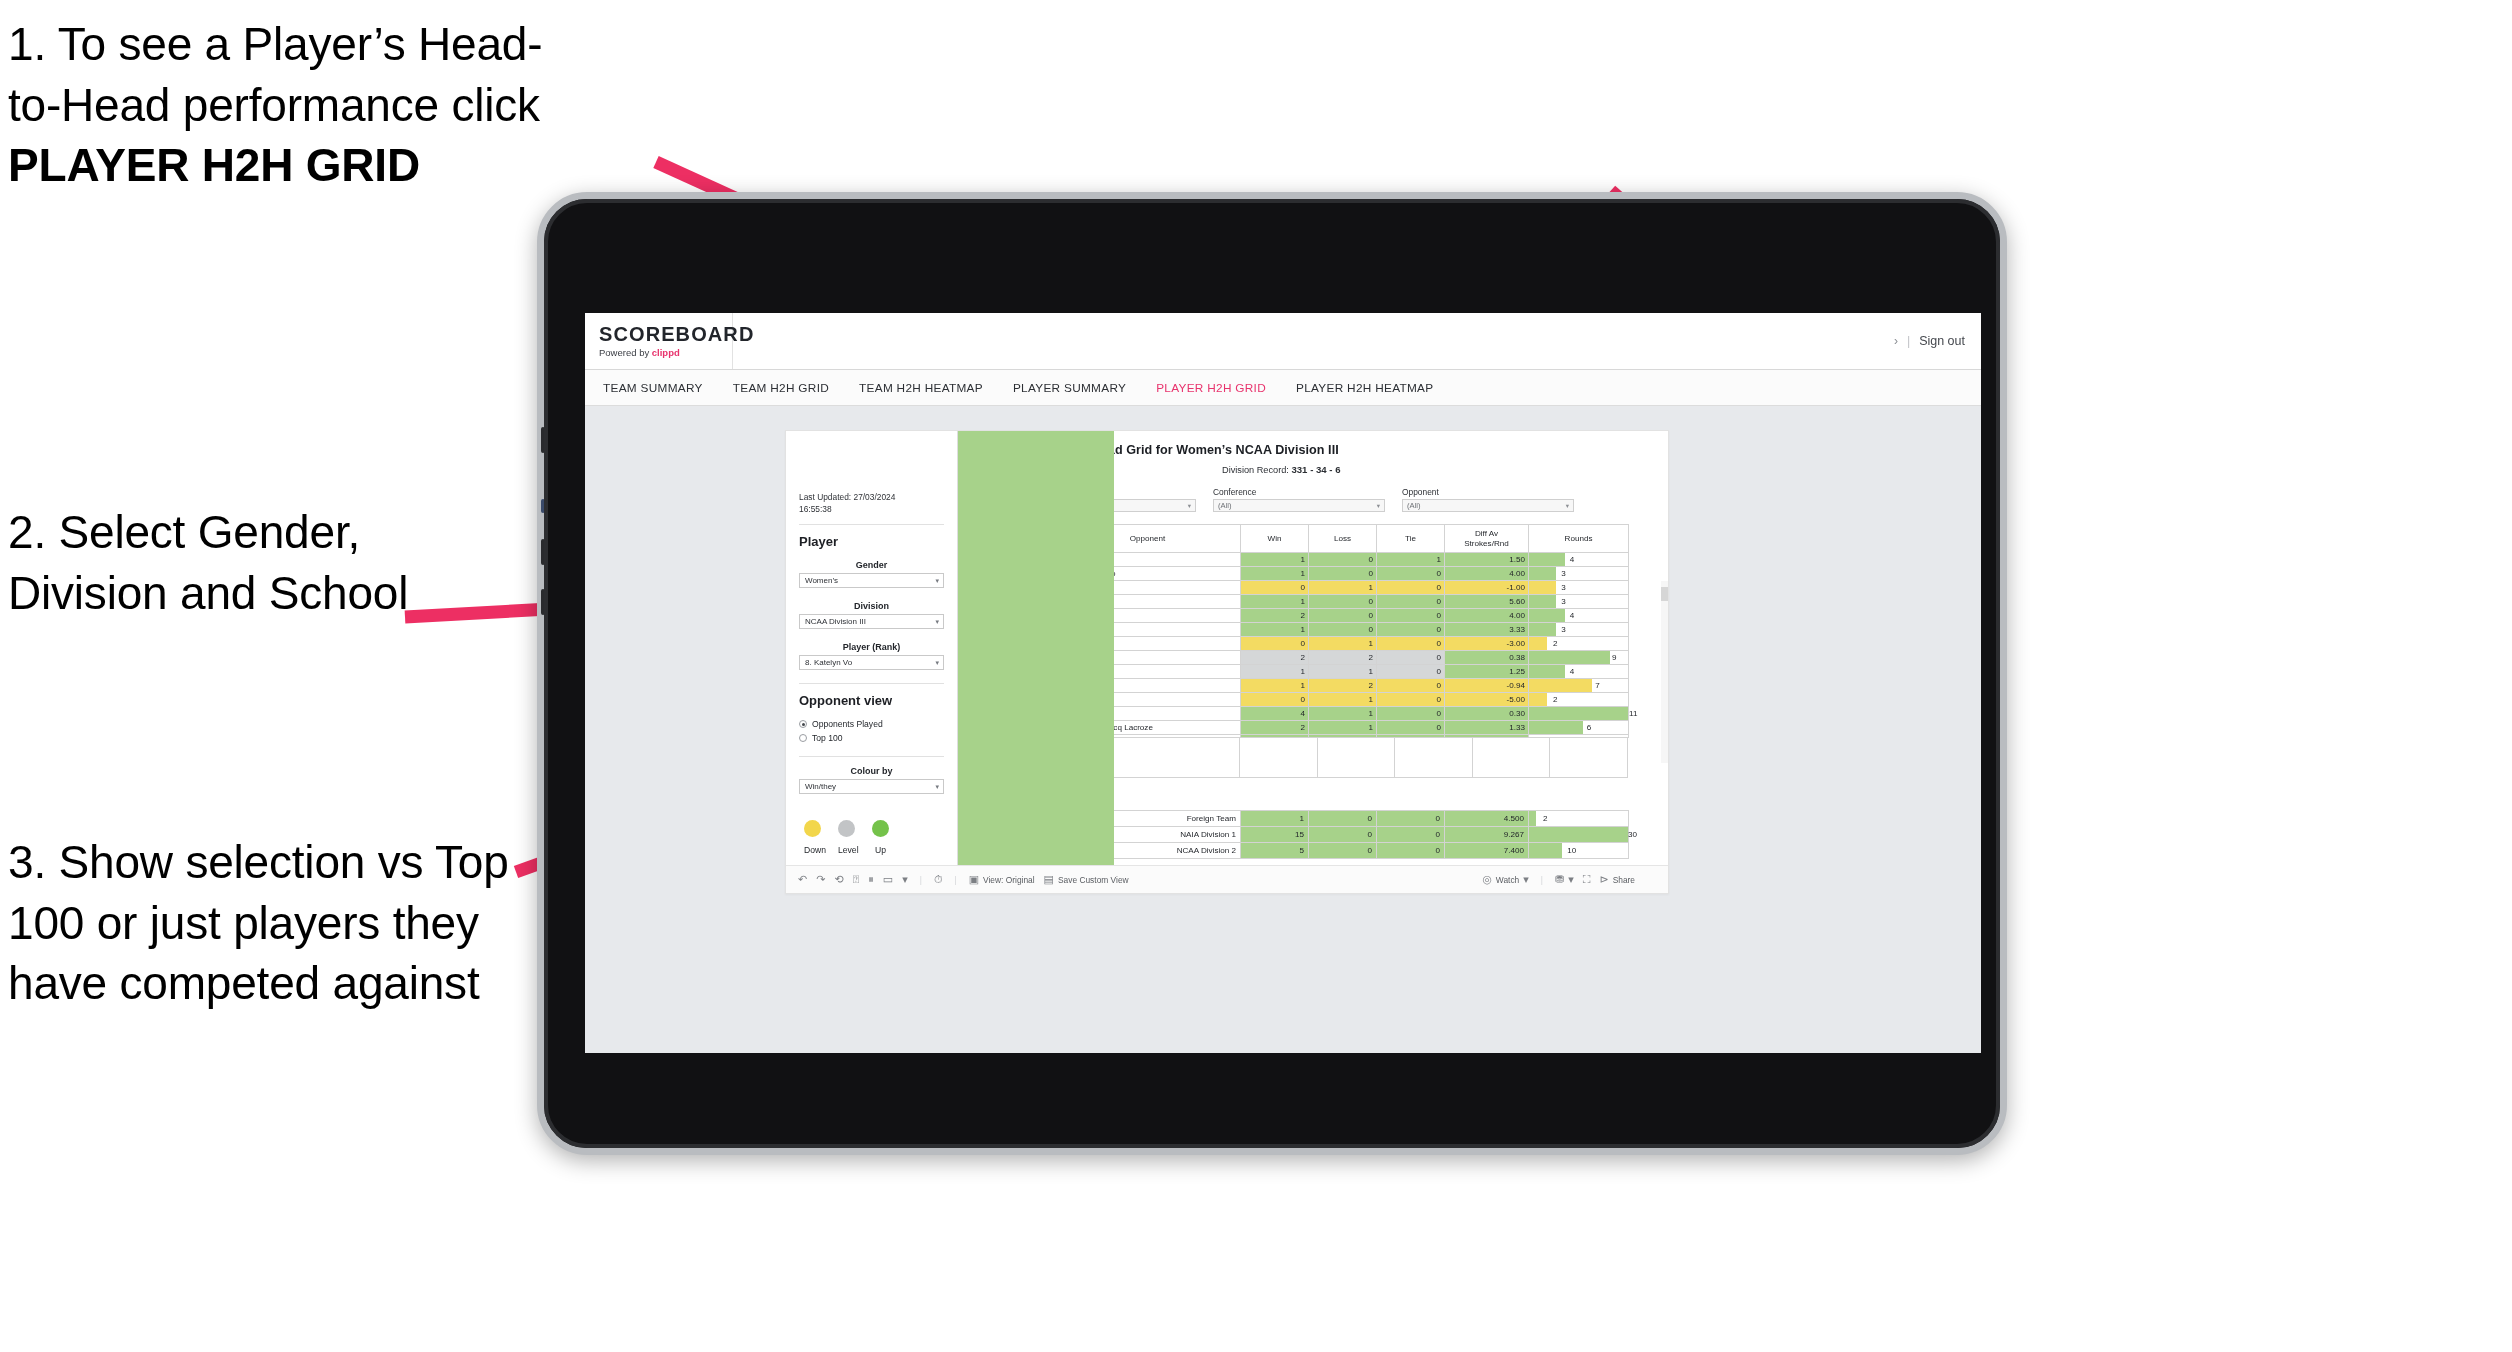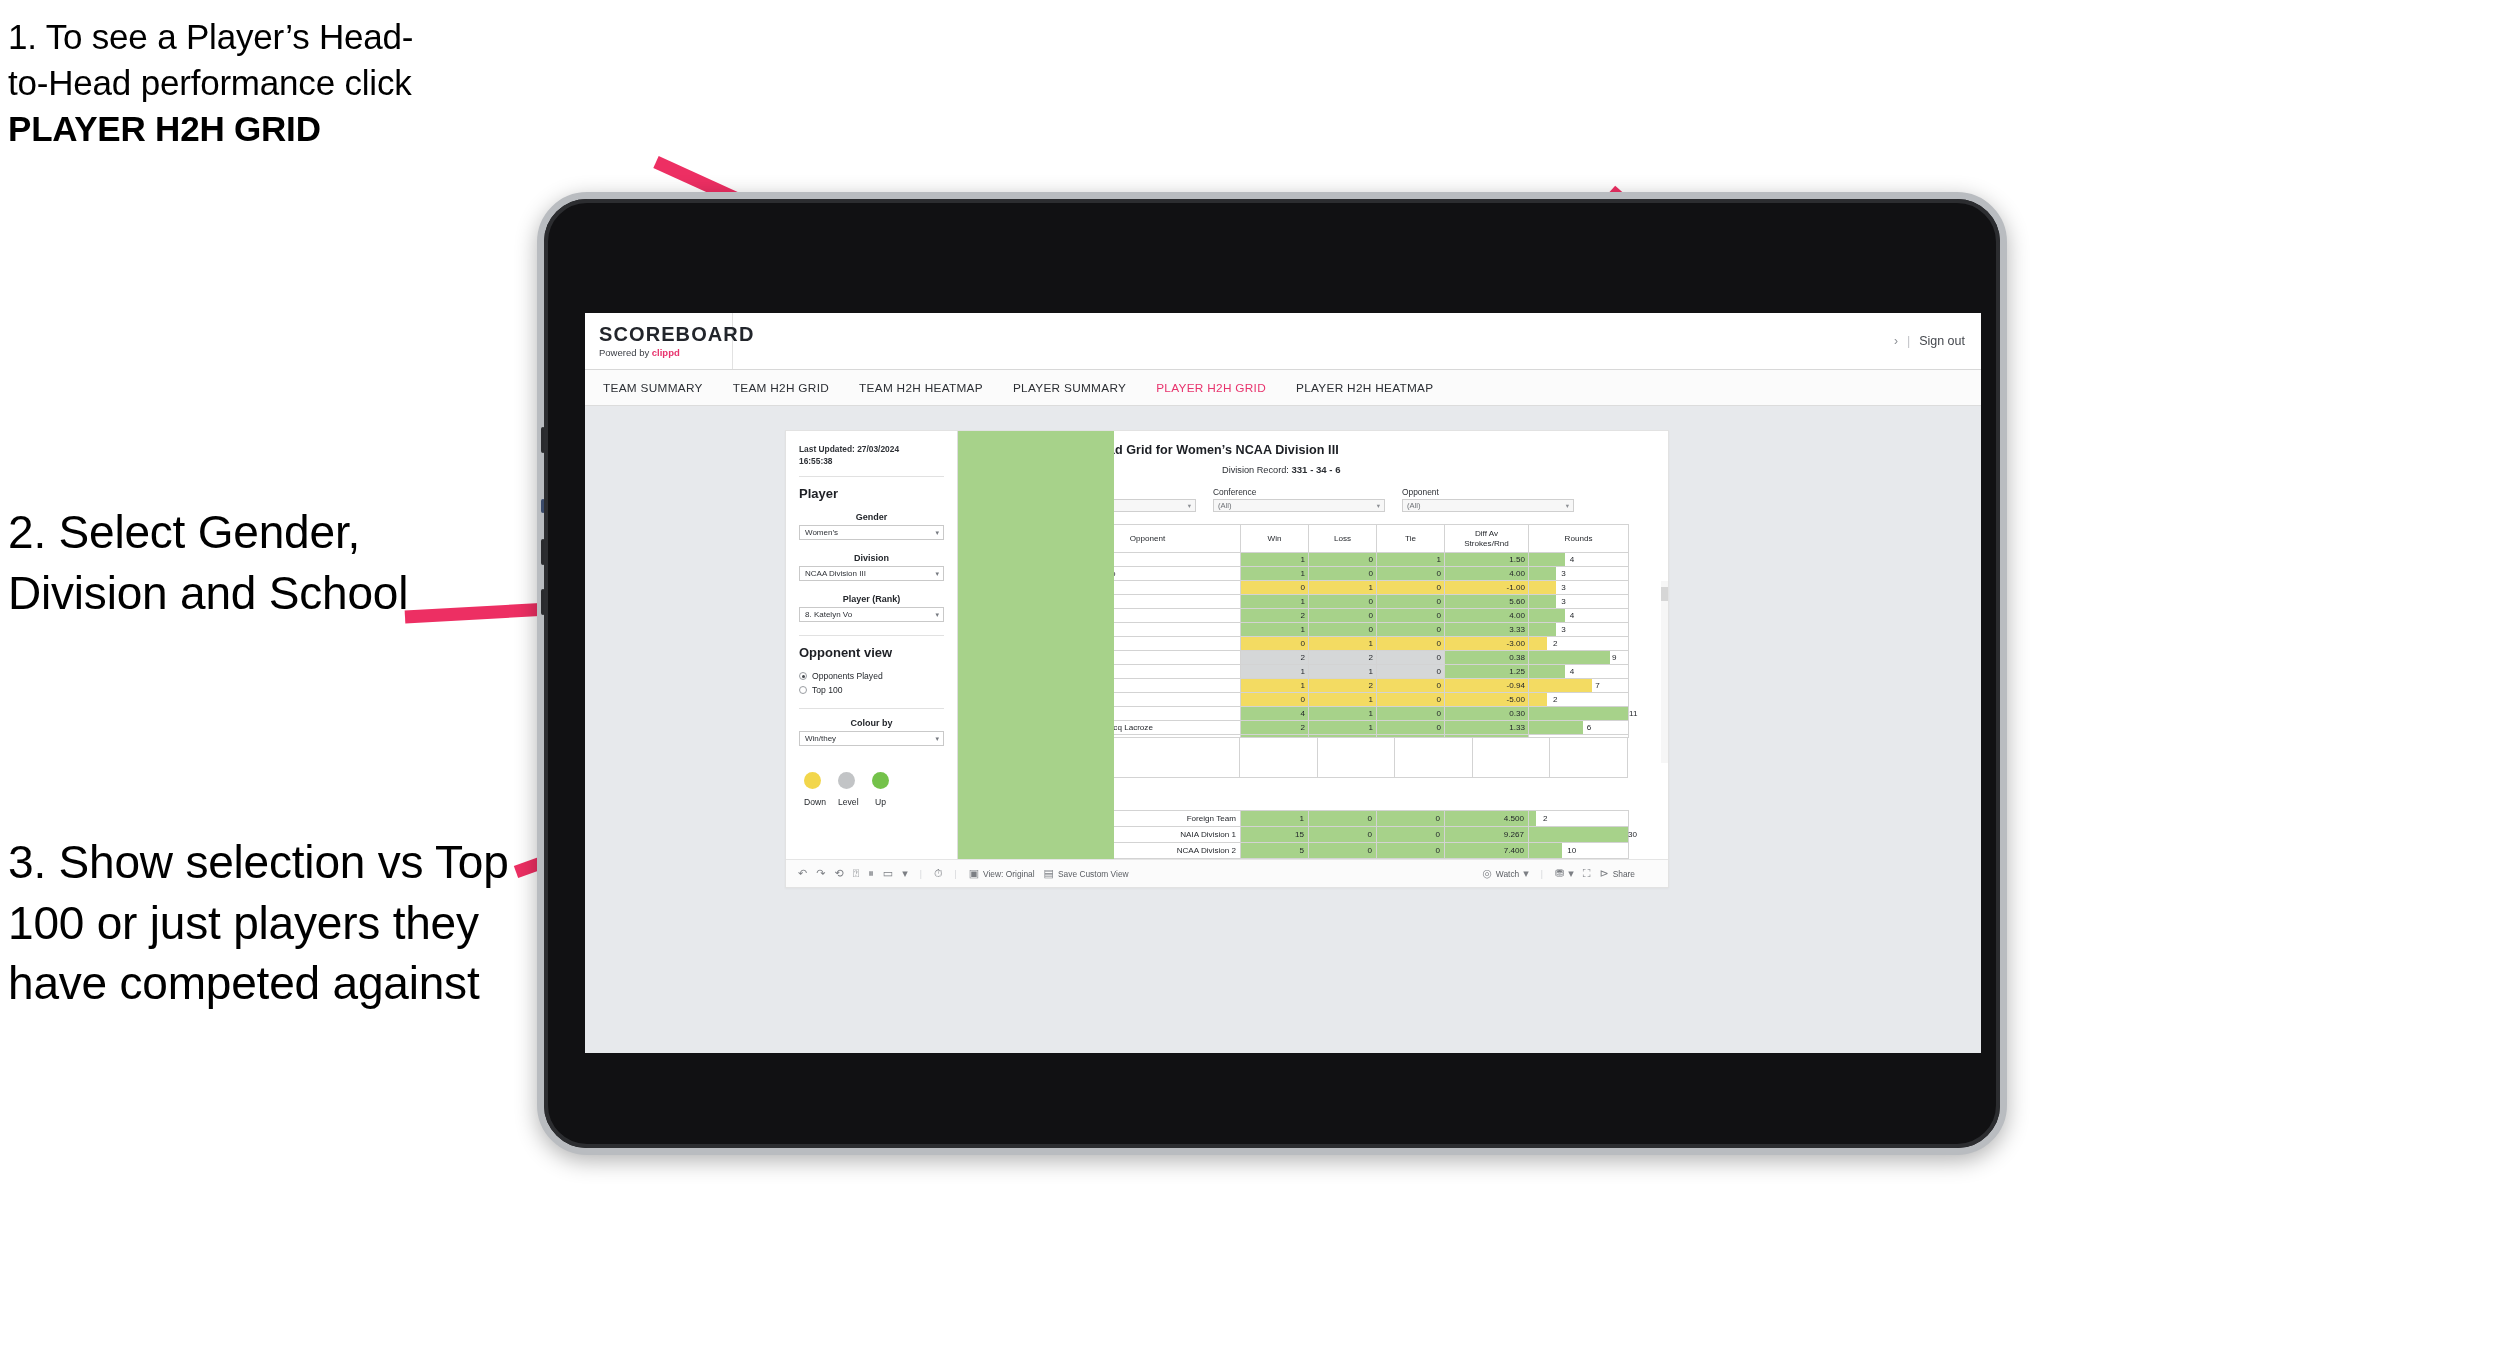--- a/index.html
+++ b/index.html
@@ -13,21 +13,21 @@
 
   
   .annot {
     position: absolute;
     color: #000000;
     font-family: "Liberation Sans", sans-serif;
     font-weight: 400;
     line-height: 1.32;
     letter-spacing: -0.2px;
   }
-  #annot-1 { left: 8px;  top: 14px;  width: 740px; font-size: 35px; }
+  #annot-1 { left: 8px;  top: 14px;  width: 740px; font-size: 46px; }
   #annot-1 .bold { font-weight: 700; }
   #annot-2 { left: 8px;  top: 502px; width: 520px; font-size: 46px; }
   #annot-3 { left: 8px;  top: 832px; width: 540px; font-size: 46px; }
   #annot-4 { left: 1306px; top: 22px; width: 800px; font-size: 46px; }
 
   .arrow-layer { position: absolute; left:0; top:0; width: 2512px; height: 1352px;
                  pointer-events: none; }
 
   
   #tablet {
@@ -99,21 +99,21 @@
     display: flex; flex-direction: column;
     box-shadow: 0 1px 2px rgba(0,0,0,0.04);
   }
   #viz-body { display: flex; }
 
   
   #ctrl {
     width: 172px; border-right: 1px solid #dedede; padding: 12px 13px 10px 13px;
     font-family: "Liberation Sans", sans-serif;
   }
-  .last-upd { font-size: 8.4px; color: #2f3237; line-height: 1.45; font-weight: 700;}
+  .last-upd { font-size: 8.4px; color: #2f3237; line-height: 1.45; font-weight: 400; margin-top: 48px;}
   .ctrl-sep { border-top: 1px solid #e1e1e1; margin: 9px 0 9px 0; }
   .ctrl-h { font-size: 13px; font-weight: 700; color: #1d1f24; margin-bottom: 11px;}
   .fld-label { font-size: 9px; font-weight: 700; color: #23262b; margin-bottom: 3px; text-align: center; }
   .fld {
     height: 15px; border: 1px solid #c9c9c9; background:#fff;
     display:flex; align-items:center; justify-content: space-between;
     padding: 0 4px 0 5px; font-size: 8px; color: #2e3136; margin-bottom: 13px;
     cursor: pointer;
   }
   .fld .caret { color:#767a80; font-size: 7px; }

